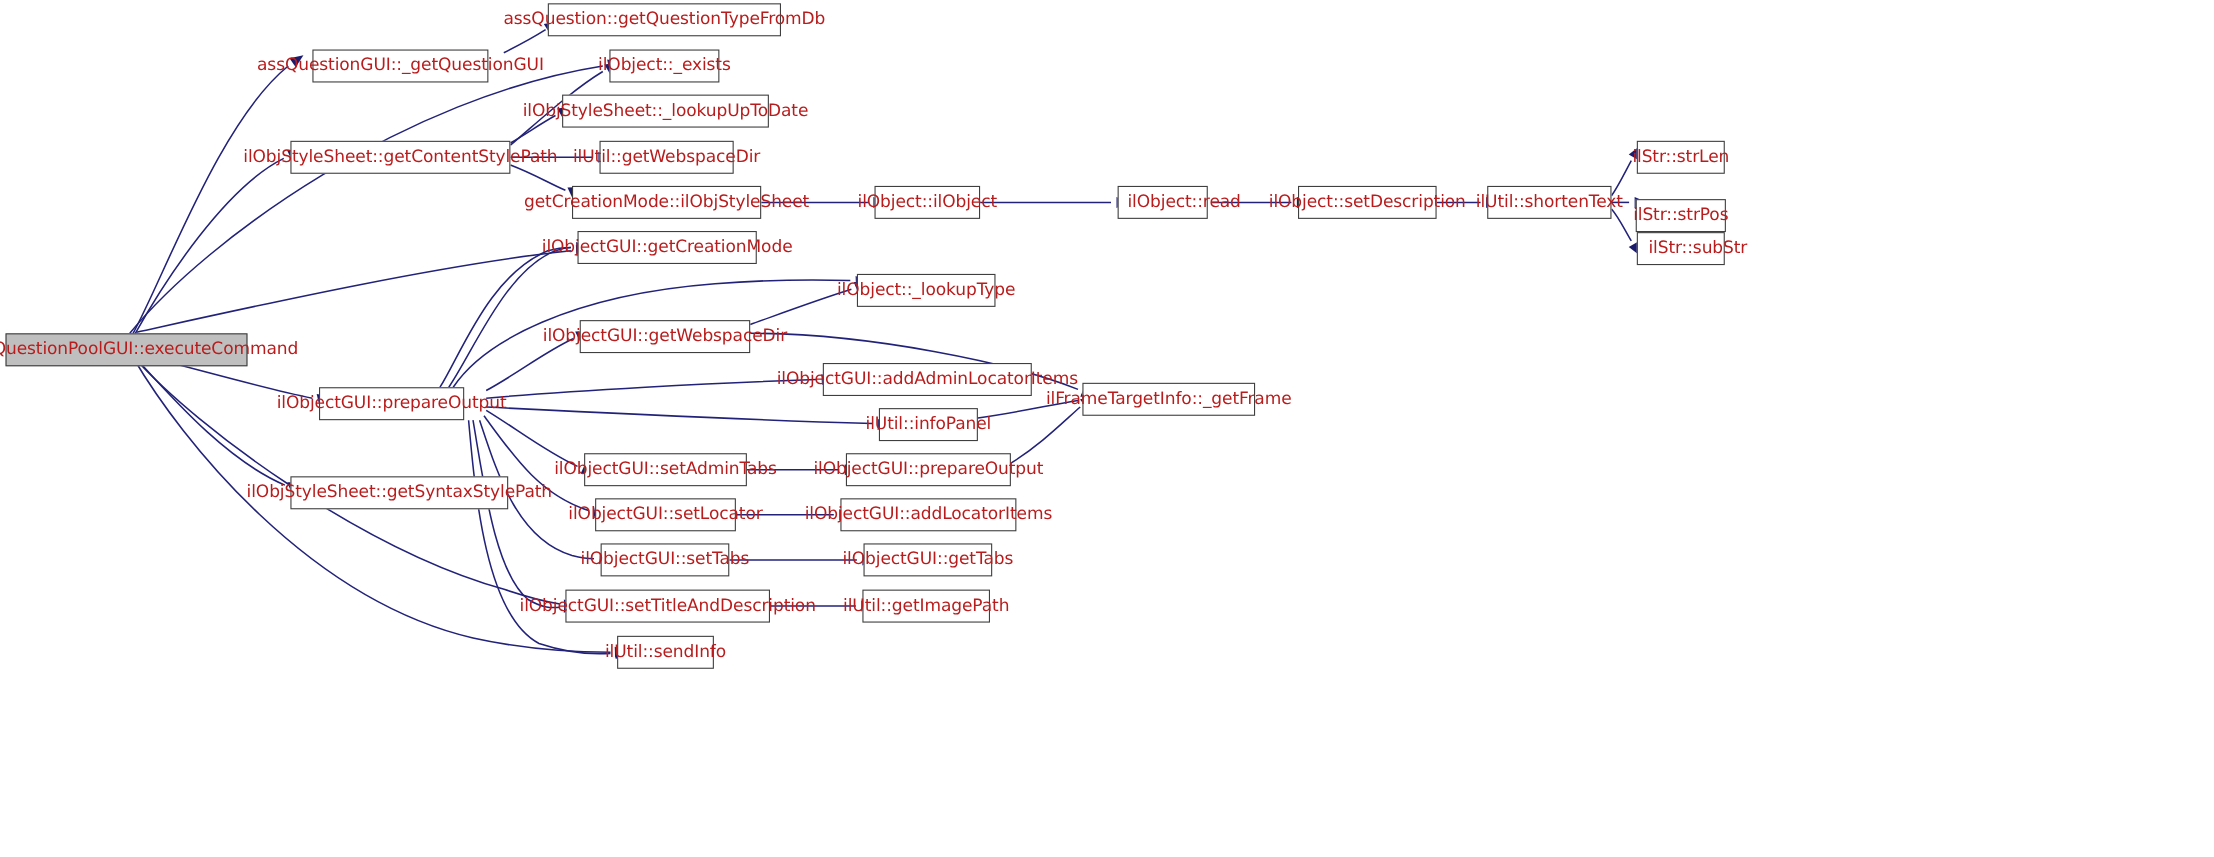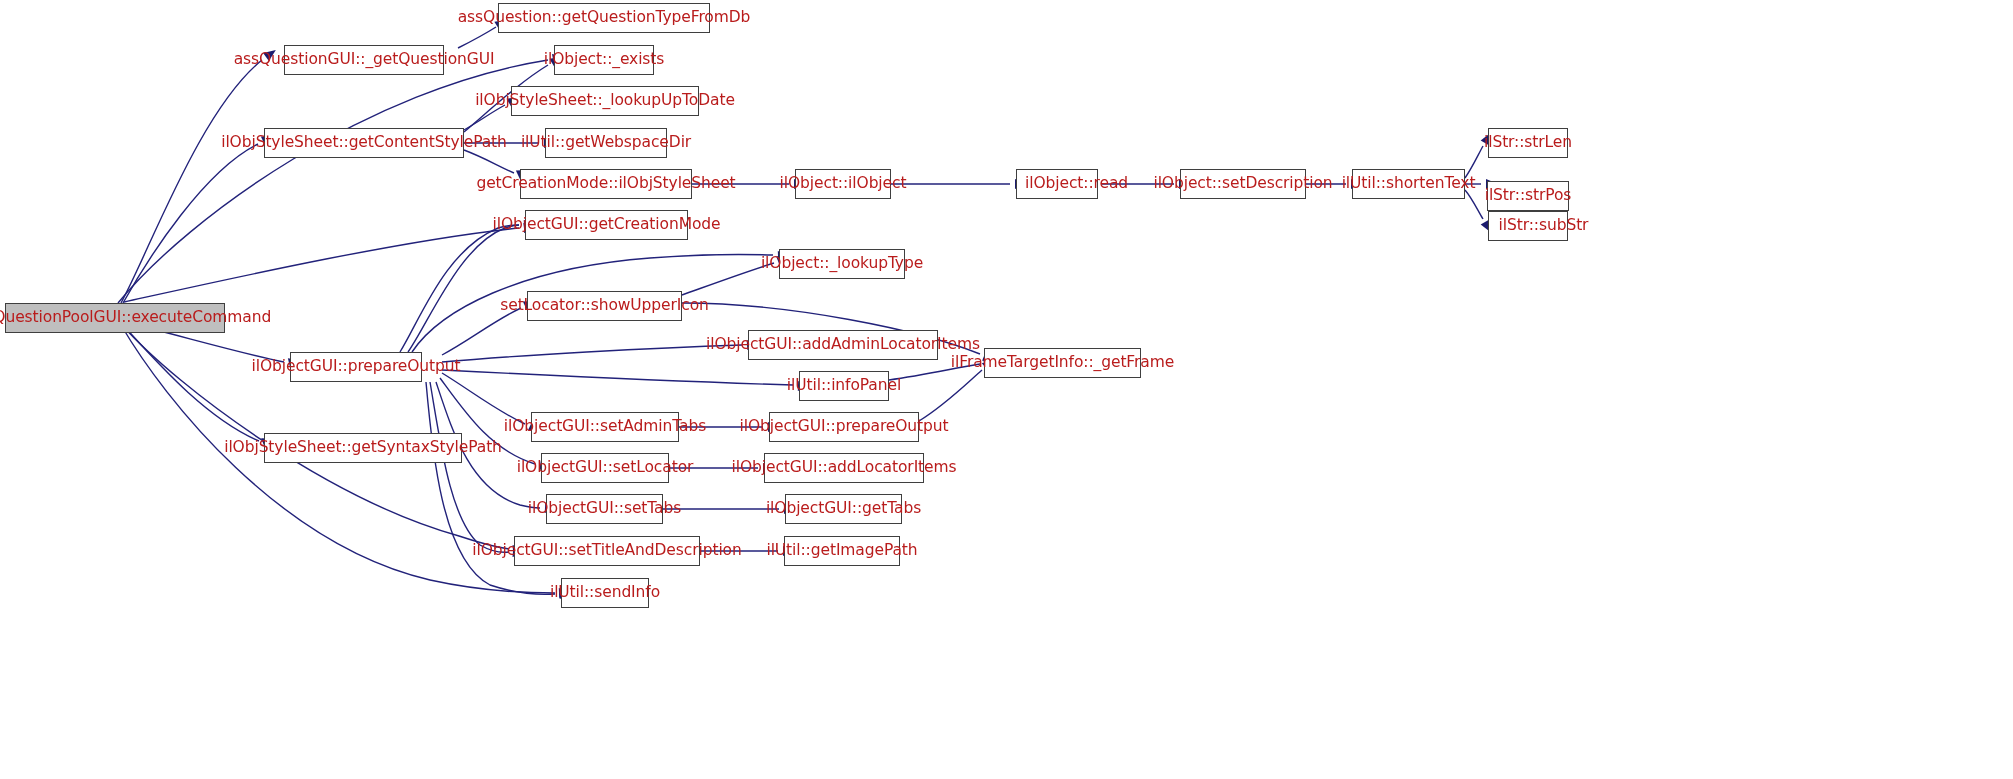--- a/index.html
+++ b/index.html
@@ -143,21 +143,21 @@
     <div class="gnode" style="left: 268px; top: 45px; width: 160px; background: rgb(255, 255, 255); border-color: rgb(63, 63, 63); margin-left: 16px;">assQuestionGUI::_getQuestionGUI</div>
     <div class="gnode" style="left: 264px; top: 128px; width: 200px; background: rgb(255, 255, 255); border-color: rgb(63, 63, 63);">ilObjStyleSheet::getContentStylePath</div>
     <div class="gnode" style="left: 290px; top: 352px; width: 132px; background: rgb(255, 255, 255); border-color: rgb(63, 63, 63);">ilObjectGUI::prepareOutput</div>
     <div class="gnode" style="left: 264px; top: 433px; width: 198px; background: rgb(255, 255, 255); border-color: rgb(63, 63, 63);">ilObjStyleSheet::getSyntaxStylePath</div>
     <div class="gnode" style="left: 498px; top: 3px; width: 212px; background: rgb(255, 255, 255); border-color: rgb(63, 63, 63);">assQuestion::getQuestionTypeFromDb</div>
     <div class="gnode" style="left: 554px; top: 45px; width: 100px; background: rgb(255, 255, 255); border-color: rgb(63, 63, 63);">ilObject::_exists</div>
     <div class="gnode" style="left: 511px; top: 86px; width: 188px; background: rgb(255, 255, 255); border-color: rgb(63, 63, 63);">ilObjStyleSheet::_lookupUpToDate</div>
     <div class="gnode" style="left: 545px; top: 128px; width: 122px; background: rgb(255, 255, 255); border-color: rgb(63, 63, 63);">ilUtil::getWebspaceDir</div>
     <div class="gnode" style="left: 520px; top: 169px; width: 172px; background: rgb(255, 255, 255); border-color: rgb(63, 63, 63);">getCreationMode::ilObjStyleSheet</div>
     <div class="gnode" style="left: 525px; top: 210px; width: 163px; background: rgb(255, 255, 255); border-color: rgb(63, 63, 63);">ilObjectGUI::getCreationMode</div>
-    <div class="gnode" style="left: 527px; top: 291px; width: 155px; background: rgb(255, 255, 255); border-color: rgb(63, 63, 63);">setLocator::showUpperIcon</div>
+    <div class="gnode" style="left: 527px; top: 291px; width: 155px; background: rgb(255, 255, 255); border-color: rgb(63, 63, 63);">ilObjectGUI::getWebspaceDir</div>
     <div class="gnode" style="left: 531px; top: 412px; width: 148px; background: rgb(255, 255, 255); border-color: rgb(63, 63, 63);">ilObjectGUI::setAdminTabs</div>
     <div class="gnode" style="left: 541px; top: 453px; width: 128px; background: rgb(255, 255, 255); border-color: rgb(63, 63, 63);">ilObjectGUI::setLocator</div>
     <div class="gnode" style="left: 546px; top: 494px; width: 117px; background: rgb(255, 255, 255); border-color: rgb(63, 63, 63);">ilObjectGUI::setTabs</div>
     <div class="gnode" style="left: 514px; top: 536px; width: 186px; background: rgb(255, 255, 255); border-color: rgb(63, 63, 63);">ilObjectGUI::setTitleAndDescription</div>
     <div class="gnode" style="left: 561px; top: 578px; width: 88px; background: rgb(255, 255, 255); border-color: rgb(63, 63, 63);">ilUtil::sendInfo</div>
     <div class="gnode" style="left: 795px; top: 169px; width: 96px; background: rgb(255, 255, 255); border-color: rgb(63, 63, 63);">ilObject::ilObject</div>
     <div class="gnode" style="left: 779px; top: 249px; width: 126px; background: rgb(255, 255, 255); border-color: rgb(63, 63, 63);">ilObject::_lookupType</div>
     <div class="gnode" style="left: 748px; top: 330px; width: 190px; background: rgb(255, 255, 255); border-color: rgb(63, 63, 63);">ilObjectGUI::addAdminLocatorItems</div>
     <div class="gnode" style="left: 799px; top: 371px; width: 90px; background: rgb(255, 255, 255); border-color: rgb(63, 63, 63);">ilUtil::infoPanel</div>
     <div class="gnode" style="left: 769px; top: 412px; width: 150px; background: rgb(255, 255, 255); border-color: rgb(63, 63, 63);">ilObjectGUI::prepareOutput</div>

